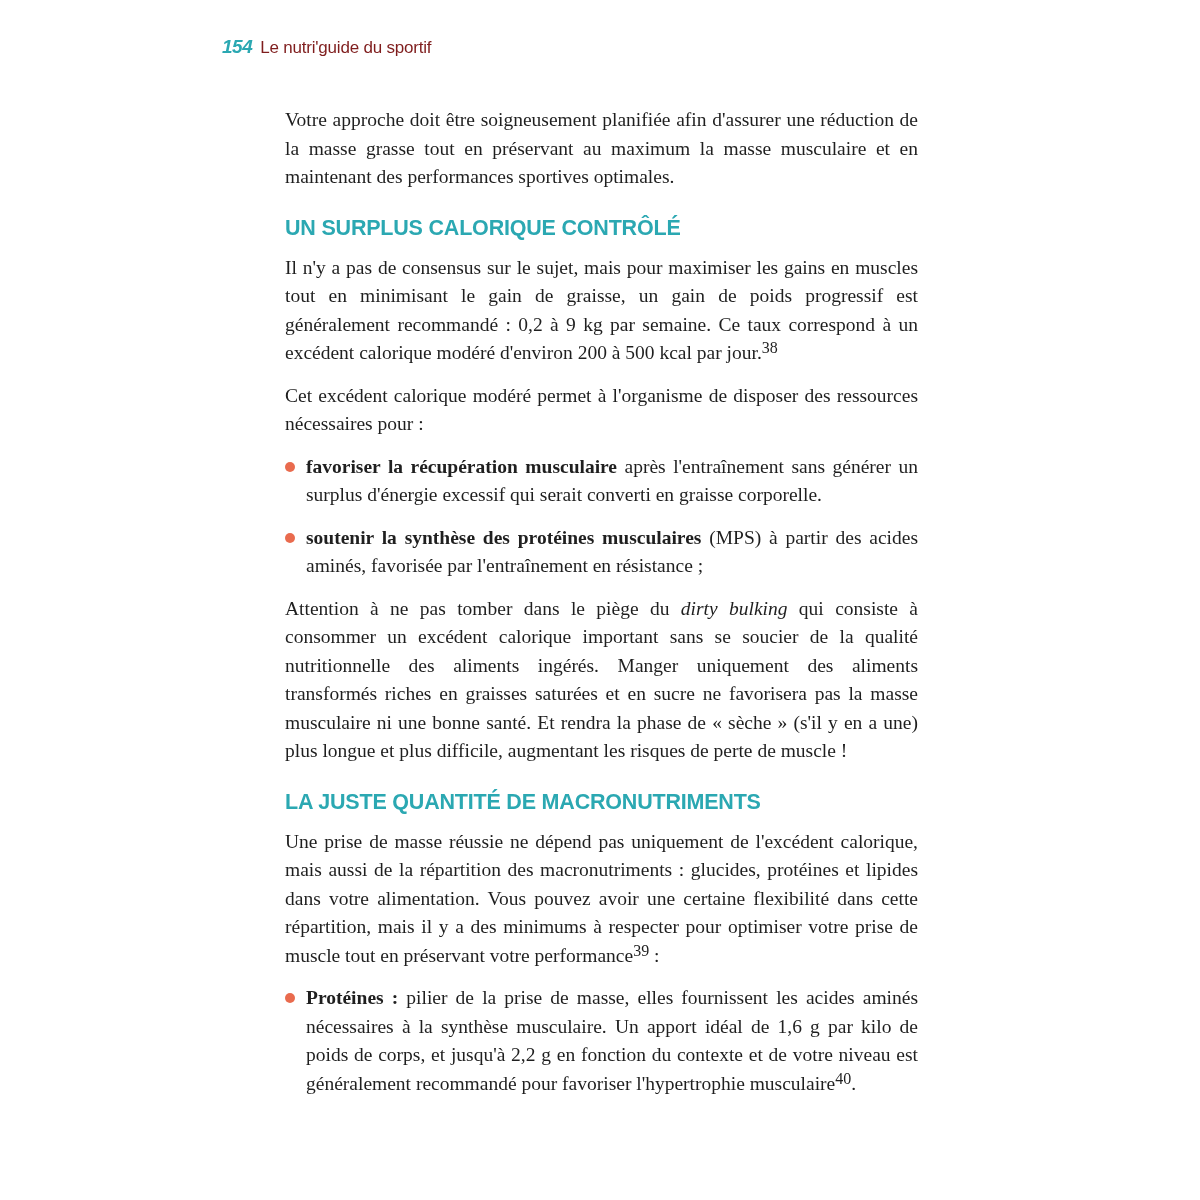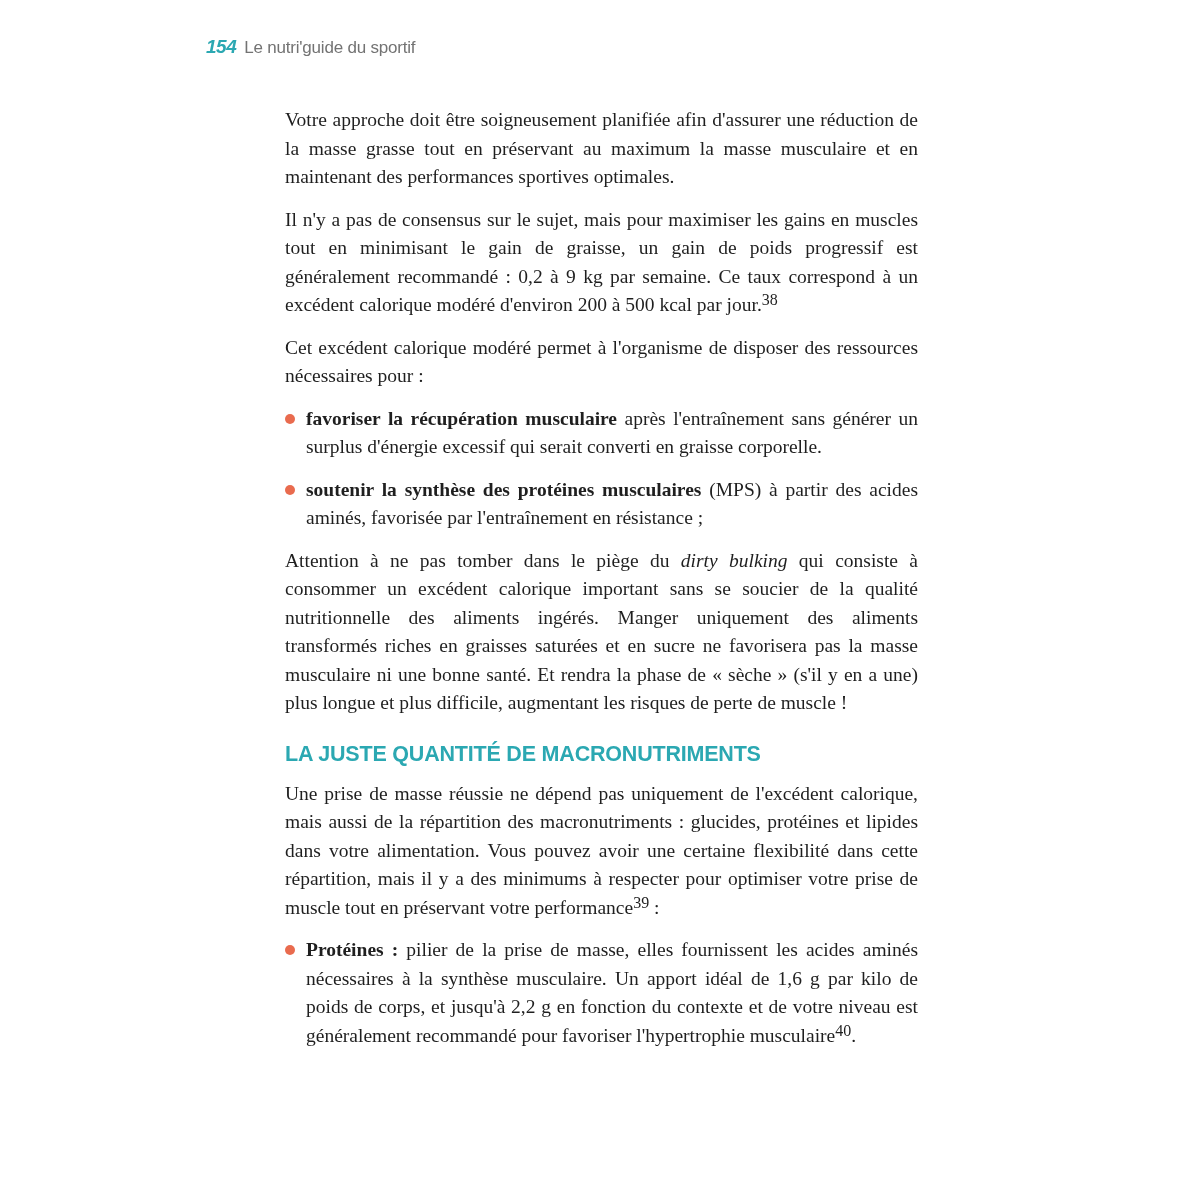--- a/index.html
+++ b/index.html
@@ -9,36 +9,36 @@
     height: 1200px;
     background: #ffffff;
     overflow: hidden;
     font-family: "Liberation Serif", serif;
     color: #1f1f1f;
   }
 
   
   .running-head {
     position: absolute;
-    left: 206px;
+    left: 222px;
     top: 36px;
     display: flex;
     align-items: baseline;
     gap: 8px;
     font-family: "Liberation Sans", sans-serif;
   }
   .page-num {
     color: #2ba8b2;
     font-weight: 800;
     font-size: 19px;
     letter-spacing: -0.5px;
     font-style: italic;
   }
   .book-title {
-    color: #737373;
+    color: #7f1d1d;
     font-size: 17px;
     letter-spacing: -0.2px;
   }
 
   
   .content {
     position: absolute;
     left: 285px;
     top: 106px;
     width: 633px;
@@ -136,20 +136,21 @@
   <header class="running-head">
     <span class="page-num">154</span>
     <span class="book-title">Le nutri'guide du sportif</span>
   </header>
 
   <main class="content">
 
 
     <p class="body">Votre approche doit être soigneusement planifiée afin d'assurer une réduction de la masse grasse tout en préservant au maximum la masse musculaire et en maintenant des performances sportives optimales.</p>
 
+    <h2 class="section-heading">UN SURPLUS CALORIQUE CONTRÔLÉ</h2>
 
     <p class="body"><span>Il n'y a pas de consensus sur le sujet, mais pour maximiser les gains en muscles tout en minimisant le gain de graisse, un gain de poids progressif est généralement recommandé : 0,2 à 9 kg par semaine. Ce taux correspond à un excédent calorique modéré d'environ 200 à 500 kcal par jour.</span><sup class="fnote">38</sup></p>
 
     <p class="body">Cet excédent calorique modéré permet à l'organisme de disposer des ressources nécessaires pour :</p>
 
     <ul class="bullets">
       <li>
         <span class="dot"></span><span class="b">favoriser la récupération musculaire</span><span> après l'entraînement sans générer un surplus d'énergie excessif qui serait converti en graisse corporelle.</span>
       </li>
       <li>

